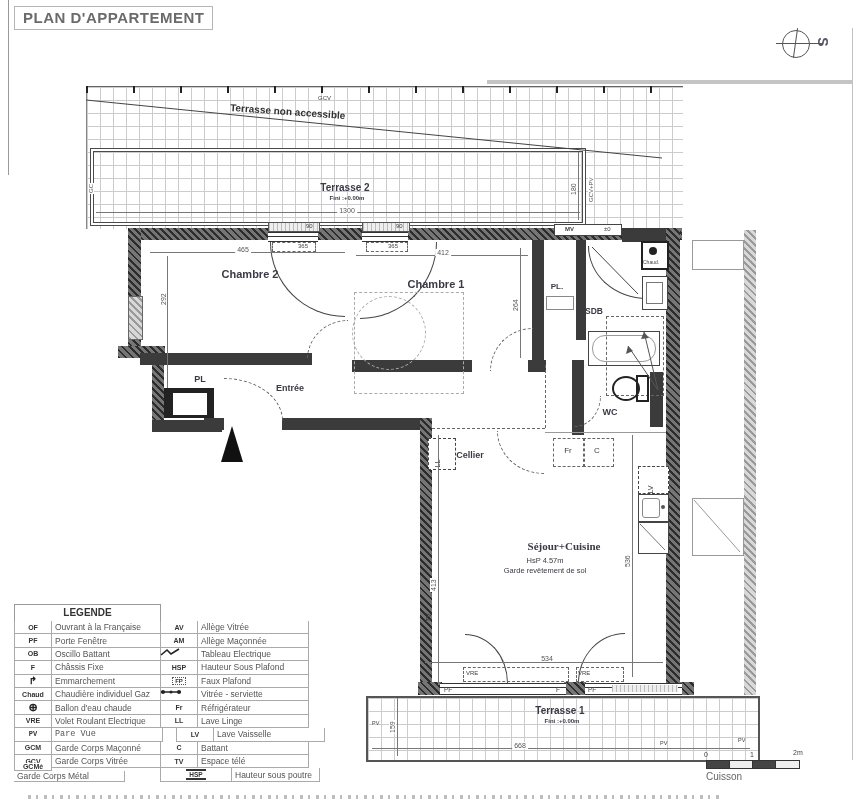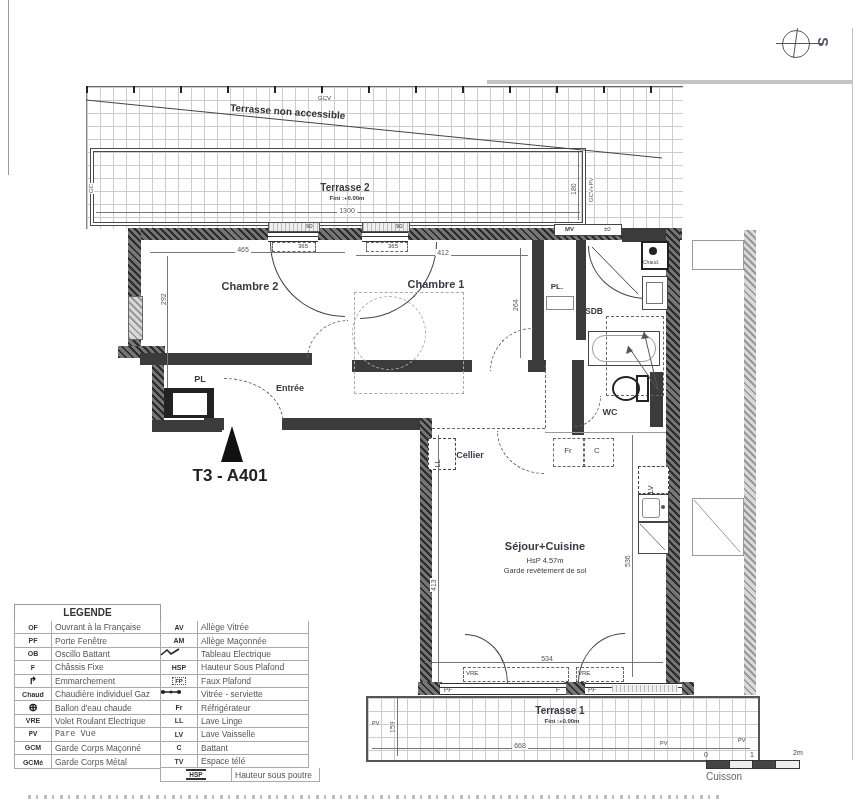--- a/index.html
+++ b/index.html
@@ -54,20 +54,21 @@
   svg{position:absolute;left:0;top:0;}
 </style>
 </head>
 <body>
 <div id="page">
 
 <div class="abs" style="left:8px;top:0;width:1px;height:175px;background:#999;"></div>
 <div class="abs" style="left:852px;top:28px;width:1px;height:732px;background:#c0c0c0;"></div>
 <div class="abs" style="left:487px;top:80px;width:366px;height:4px;background:#c4c4c4;"></div>
 
+<div class="abs titlebox" style="left:14px;top:6px;">PLAN D'APPARTEMENT</div>
 
 <div id="compass-circle"></div>
 <div class="abs" style="left:776px;top:42.5px;width:46px;height:1px;background:#555;"></div>
 <div class="abs" style="left:794.5px;top:28px;width:1px;height:30px;background:#555;transform:rotate(8deg);"></div>
 <div class="abs" style="left:818px;top:34px;font-size:14px;font-weight:bold;color:#556;transform:rotate(90deg);">S</div>
 
 <div class="grid" style="left:86px;top:86px;width:596px;height:142px;border-left:1px solid #888;border-top:1px solid #666;"></div>
 <div class="ticks" style="left:86px;top:86px;width:576px;"></div>
 <div class="abs" style="left:230px;top:106px;font-size:10px;font-weight:bold;color:#333;transform:rotate(4deg);">Terrasse non accessible</div>
 <div class="tiny" style="left:318px;top:95px;">GCV</div>
@@ -126,41 +127,40 @@
 <div class="arc" style="left:360px;top:242px;width:76px;height:76px;border-right:1px solid #444;border-bottom:1px solid #444;border-bottom-right-radius:100% 100%;"></div>
 <div class="arc" style="left:588px;top:246px;width:58px;height:52px;border-left:1px solid #444;border-bottom:1px solid #444;border-bottom-left-radius:100% 100%;"></div>
 <div class="arc" style="left:307px;top:320px;width:40px;height:38px;border-left:1px dashed #666;border-top:1px dashed #666;border-top-left-radius:100% 100%;"></div>
 <div class="arc" style="left:490px;top:328px;width:42px;height:42px;border-left:1px dashed #666;border-top:1px dashed #666;border-top-left-radius:100% 100%;"></div>
 <div class="arc" style="left:224px;top:378px;width:58px;height:42px;border-right:1px dashed #666;border-top:1px dashed #666;border-top-right-radius:100% 100%;"></div>
 <div class="arc" style="left:497px;top:431px;width:46px;height:42px;border-left:1px dashed #666;border-bottom:1px dashed #666;border-bottom-left-radius:100% 100%;"></div>
 <div class="arc" style="left:574px;top:396px;width:26px;height:30px;border-right:1px dashed #666;border-bottom:1px dashed #666;border-bottom-right-radius:100% 100%;"></div>
 <div class="arc" style="left:465px;top:634px;width:42px;height:48px;border-right:1px solid #444;border-top:1px solid #444;border-top-right-radius:100% 100%;"></div>
 <div class="arc" style="left:578px;top:633px;width:46px;height:49px;border-left:1px solid #444;border-top:1px solid #444;border-top-left-radius:100% 100%;"></div>
 
-<div class="room" style="left:250px;top:280px;">Chambre 2</div>
+<div class="room" style="left:250px;top:268px;">Chambre 2</div>
 <div class="dlineh" style="left:150px;top:252px;width:195px;"></div>
 <div class="dimh" style="left:243px;top:246px;">465</div>
 <div class="dlinev" style="left:167px;top:256px;height:140px;"></div>
 <div class="dimv" style="left:160px;top:306px;">292</div>
 
 <div class="room" style="left:436px;top:278px;">Chambre 1</div>
 <div class="dlineh" style="left:356px;top:255px;width:172px;"></div>
 <div class="dimh" style="left:443px;top:249px;">412</div>
 <div class="dlinev" style="left:520px;top:248px;height:110px;"></div>
 <div class="dimv" style="left:512px;top:312px;">264</div>
 <div class="dash" style="left:354px;top:292px;width:108px;height:100px;border-color:#aaa;"></div>
 <div class="dash" style="left:352px;top:296px;width:72px;height:72px;border-radius:50%;border-color:#aaa;"></div>
 
 <div class="small" style="left:200px;top:374px;font-weight:bold;font-size:9px;">PL</div>
 <div class="abs" style="left:164px;top:388px;width:50px;height:30px;background:#222;"></div>
 <div class="abs" style="left:172px;top:392px;width:34px;height:22px;background:#fff;border:1px solid #222;"></div>
 
 <div class="small" style="left:290px;top:383px;font-weight:bold;font-size:9px;">Entrée</div>
 <div class="abs" style="left:221px;top:426px;width:0;height:0;border-left:11px solid transparent;border-right:11px solid transparent;border-bottom:36px solid #111;"></div>
-<div class="abs" style="left:150px;top:466px;width:160px;text-align:center;font-size:17px;font-weight:bold;color:#222;">T3 - A401</div>
 
 <div class="small" style="left:557px;top:282px;font-weight:bold;font-size:8px;">PL.</div>
 <div class="box" style="left:546px;top:296px;width:26px;height:12px;border-color:#888;"></div>
 
 <div class="small" style="left:594px;top:306px;font-weight:bold;font-size:8.5px;">SDB</div>
 <div class="abs" style="left:641px;top:241px;width:24px;height:25px;border:2px solid #222;background:#fff;"></div>
 <div class="abs" style="left:649px;top:247px;width:8px;height:8px;border-radius:50%;background:#222;"></div>
 <div class="tiny" style="left:643px;top:259px;font-size:5px;">Chaud.</div>
 <div class="box" style="left:642px;top:276px;width:24px;height:32px;"></div>
 <div class="box" style="left:646px;top:282px;width:15px;height:20px;border-color:#777;"></div>
@@ -181,21 +181,21 @@
 <div class="dash" style="left:583px;top:438px;width:29px;height:27px;"></div>
 <div class="small" style="left:597px;top:446px;font-size:8px;">C</div>
 <div class="dlineh" style="left:545px;top:432px;width:121px;background:#999;"></div>
 <div class="box" style="left:638px;top:466px;width:29px;height:26px;border-style:dashed;"></div>
 <div class="abs rot" style="left:646px;top:486px;font-size:7px;color:#444;">LV</div>
 <div class="box" style="left:638px;top:494px;width:29px;height:26px;"></div>
 <div class="abs" style="left:642px;top:498px;width:16px;height:18px;border:1px solid #888;border-radius:3px;"></div>
 <div class="abs" style="left:661px;top:505px;width:4px;height:4px;background:#555;border-radius:50%;"></div>
 <div class="box" style="left:638px;top:522px;width:29px;height:30px;"></div>
 
-<div class="room" style="left:545px;top:540px;">Séjour+Cuisine</div>
+<div class="room" style="left:564px;top:540px;font-family:Liberation Serif, serif;">Séjour+Cuisine</div>
 <div class="small" style="left:545px;top:556px;">HsP 4.57m</div>
 <div class="small" style="left:545px;top:566px;">Garde revêtement de sol</div>
 <div class="dlinev" style="left:438px;top:435px;height:250px;"></div>
 <div class="dimv" style="left:430px;top:592px;">413</div>
 <div class="dlinev" style="left:632px;top:435px;height:242px;"></div>
 <div class="dimv" style="left:624px;top:568px;">536</div>
 <div class="dlineh" style="left:425px;top:662px;width:238px;"></div>
 <div class="dimh" style="left:547px;top:655px;">534</div>
 <div class="abs rot" style="left:424px;top:614px;font-size:7px;color:#444;font-weight:bold;">TV</div>
 <div class="dash" style="left:545px;top:365px;width:0;height:63px;border-right:none;border-top:none;border-bottom:none;"></div>
@@ -278,21 +278,21 @@
           <div class="ldesc">Pare Vue</div>
         </div>
         <div class="lrow" style="top: 120.6px; left: 0px;">
           <div class="labbr">GCM</div>
           <div class="ldesc">Garde Corps Maçonné</div>
         </div>
         <div class="lrow" style="top: 134px; left: 0px;">
           <div class="labbr">GCV</div>
           <div class="ldesc">Garde Corps Vitrée</div>
         </div>
-        <div class="lrow" style="top: 135px; left: 0px;">
+        <div class="lrow" style="top: 142px; left: 0px; flex-direction: column;">
           <div class="labbr">GCMé</div>
           <div class="ldesc">Garde Corps Métal</div>
         </div>
       </div>
   <div id="legend-right" class="abs" style="left:146px;top:17px;">
         <div class="lrow" style="top: 0px; left: 0px;">
           <div class="labbr">AV</div>
           <div class="ldesc">Allège Vitrée</div>
         </div>
         <div class="lrow" style="top: 13.4px; left: 0px;">
@@ -329,21 +329,21 @@
           <div class="ldesc">Vitrée - serviette</div>
         </div>
         <div class="lrow" style="top: 80.4px; left: 0px;">
           <div class="labbr">Fr</div>
           <div class="ldesc">Réfrigérateur</div>
         </div>
         <div class="lrow" style="top: 93.8px; left: 0px;">
           <div class="labbr">LL</div>
           <div class="ldesc">Lave Linge</div>
         </div>
-        <div class="lrow" style="top: 107.2px; left: 0px;">
+        <div class="lrow" style="top: 107.2px; left: 16px;">
           <div class="labbr">LV</div>
           <div class="ldesc">Lave Vaisselle</div>
         </div>
         <div class="lrow" style="top: 120.6px; left: 0px;">
           <div class="labbr">C</div>
           <div class="ldesc">Battant</div>
         </div>
         <div class="lrow" style="top: 134px; left: 0px;">
           <div class="labbr">TV</div>
           <div class="ldesc">Espace télé</div>

